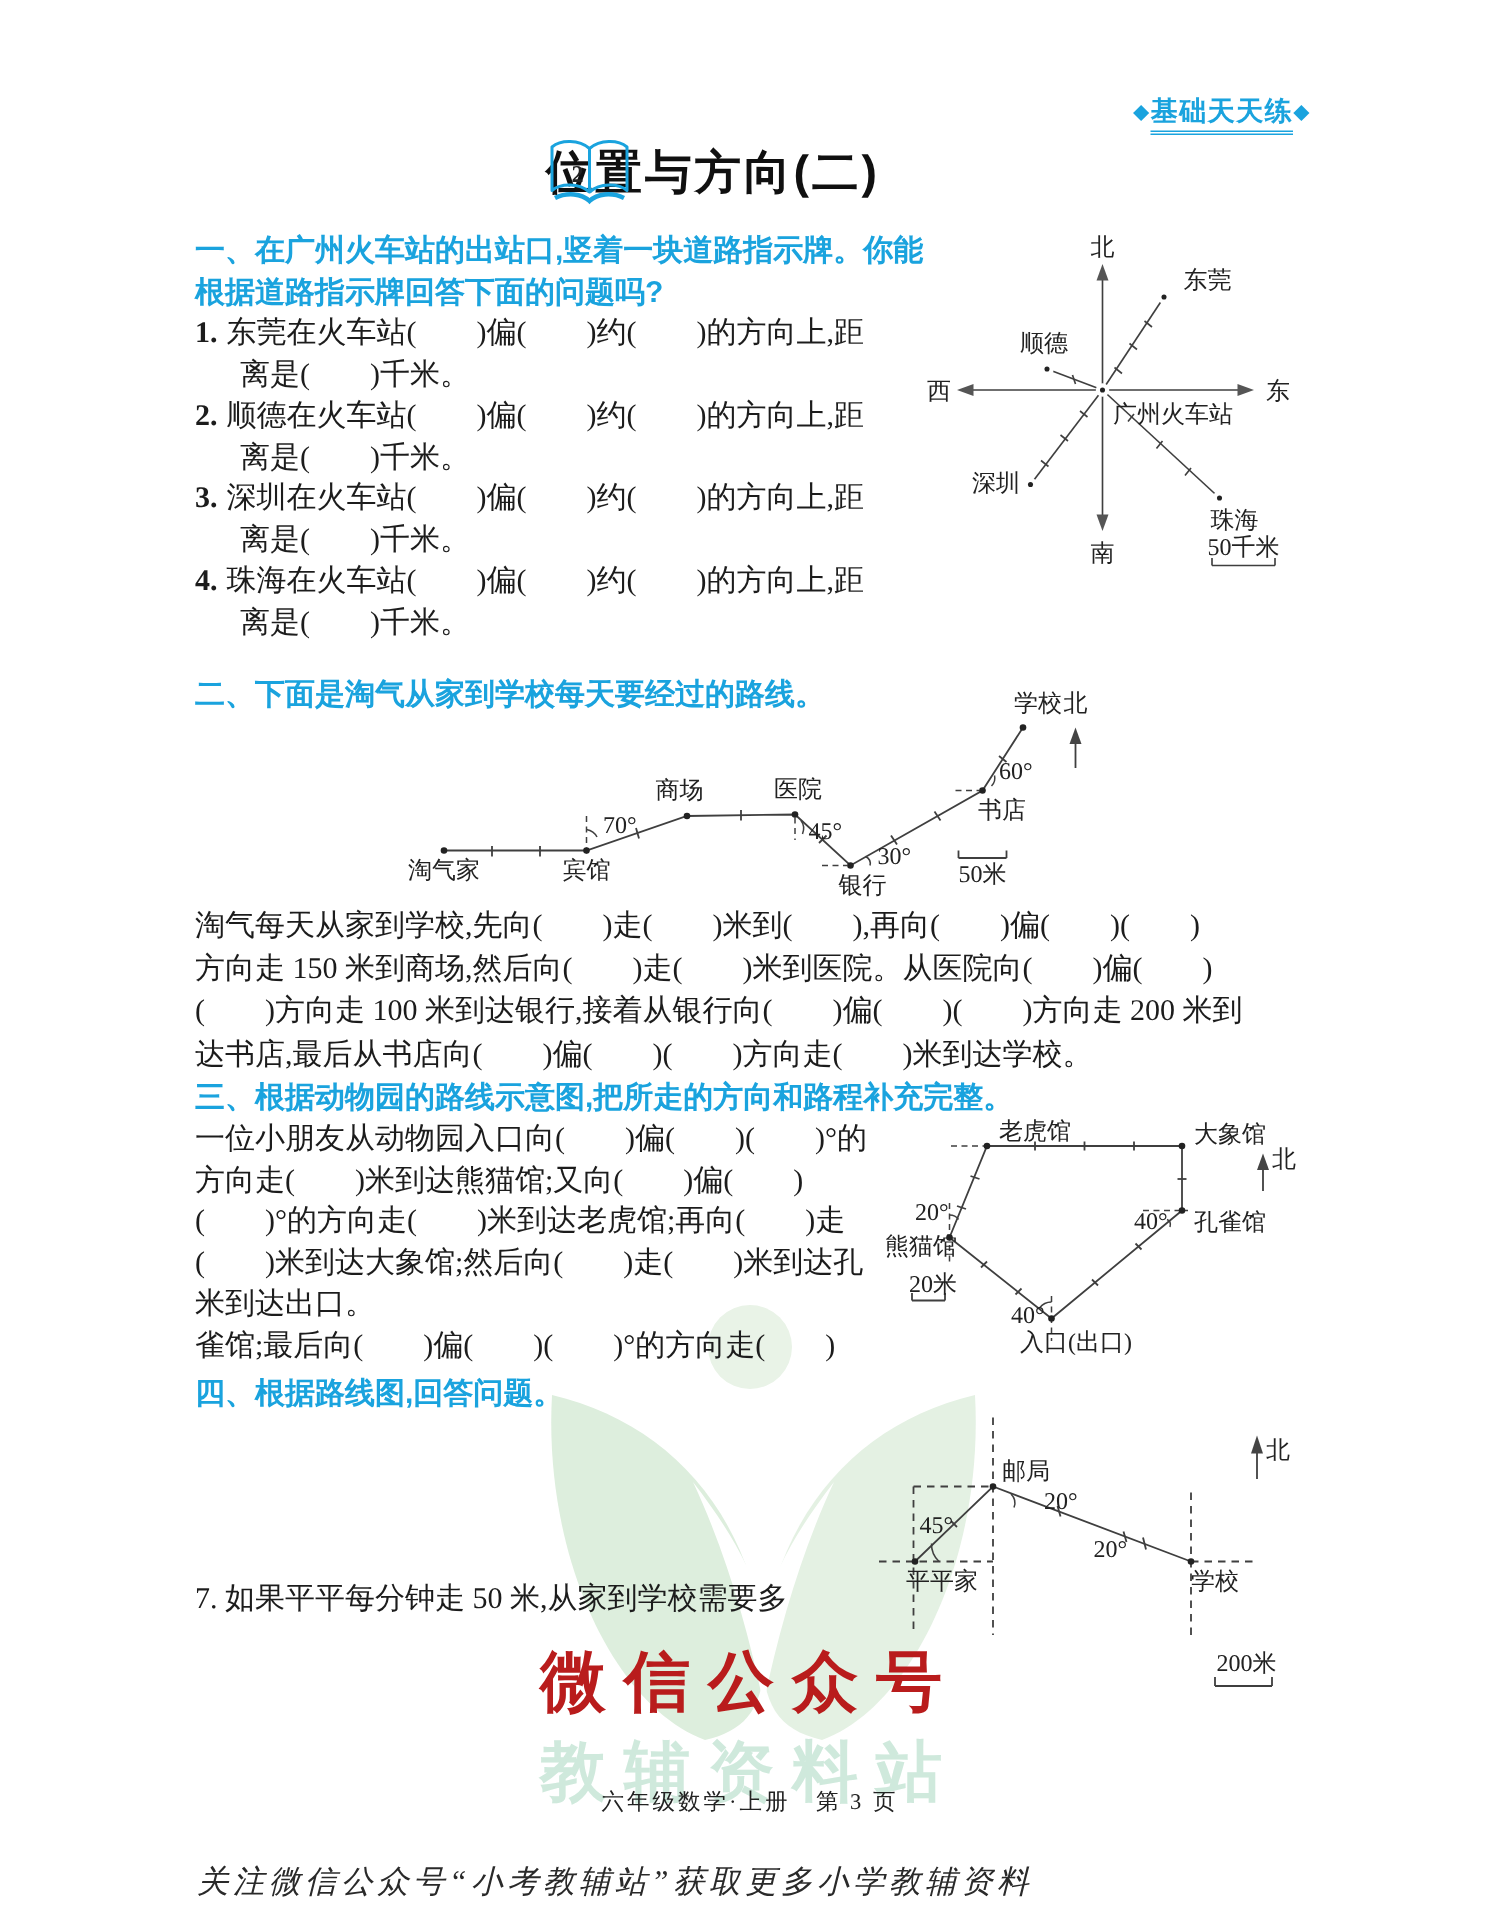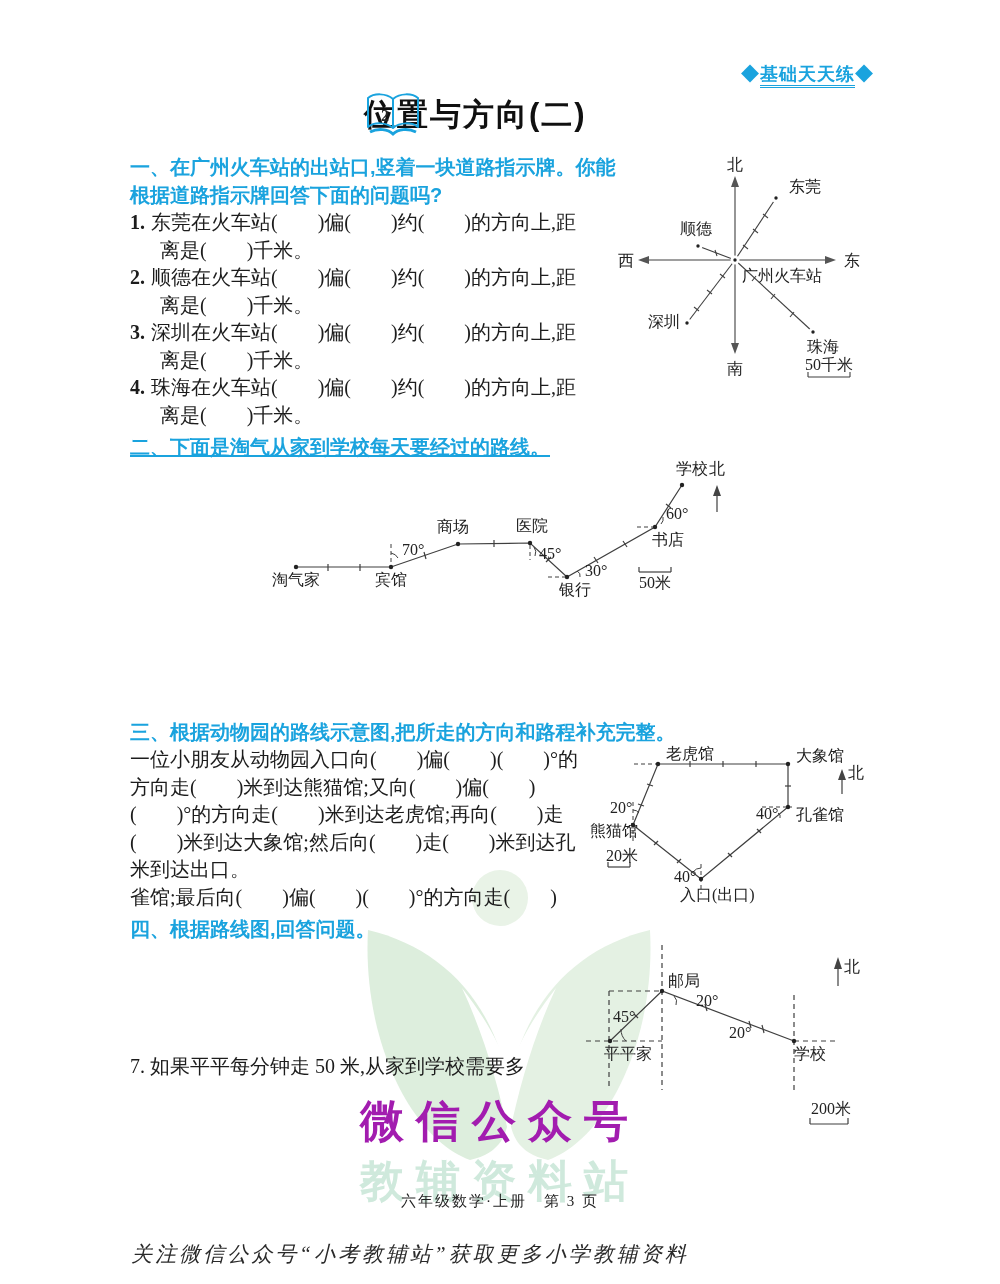--- a/index.html
+++ b/index.html
@@ -5,25 +5,25 @@
   :root{ --accent:#1aa3de; --ink:#1c1c1c; --line:#3f3f3f; }
   html,body{margin:0;padding:0;background:#fff;}
   .page{position:relative;width:1000px;height:1284px;background:#ffffff;overflow:hidden;
         font-family:"Liberation Serif",serif;color:var(--ink);}
   .layer{position:absolute;}
   
   .wm-leaf{left:350px;top:868px;z-index:0;}
   .wm-text{z-index:0;width:1000px;left:0;text-align:center;
            font-family:"Liberation Sans",sans-serif;font-weight:bold;
            font-size:44px;letter-spacing:12px;}
-  .wm1{top:1092px;color:#a21caf;}
+  .wm1{top:1092px;color:#b91c1c;}
   .wm2{top:1152px;color:#cfe9dc;}
   
   .badge{top:62px;right:126px;z-index:2;color:var(--accent);
-         font-family:Liberation Sans, sans-serif;font-weight:bold;font-size:18px;letter-spacing:1px;}
+         font-family:Liberation Mono, monospace;font-weight:bold;font-size:18px;letter-spacing:1px;}
   .badge .under{border-bottom:3px double var(--accent);padding-bottom:1px;}
   
   .title-row{left:364px;top:94px;z-index:2;display:flex;align-items:center;gap:14px;}
   .title-text{font-family:"Liberation Sans",sans-serif;font-weight:bold;font-size:31px;
               letter-spacing:2px;color:#101010;}
   
   .tx{z-index:1;font-size:20px;line-height:27.5px;white-space:nowrap;}
   .cyan{color:var(--accent);font-family:"Liberation Sans",sans-serif;font-weight:bold;}
   .itm{display:flex;}
   .itm .num{font-weight:bold;font-family:"Liberation Serif",serif;margin-right:6px;}
@@ -143,21 +143,21 @@
     <text x="14" y="124" text-anchor="middle">西</text>
     <text x="240" y="124" text-anchor="middle">东</text>
     <text x="130" y="139">广州火车站</text>
     <text x="193" y="50" text-anchor="middle">东莞</text>
     <text x="84" y="92" text-anchor="middle">顺德</text>
     <text x="52" y="185" text-anchor="middle">深圳</text>
     <text x="211" y="210" text-anchor="middle">珠海</text>
     <text x="217" y="228" text-anchor="middle">50千米</text>
   </svg>
 
-  <div class="layer tx cyan" style="left:130px;top:434px;text-decoration:underline;">二、下面是淘气从家到学校每天要经过的路线。</div>
+  <div class="layer tx cyan" style="left:130px;top:450px;">二、下面是淘气从家到学校每天要经过的路线。</div>
 
   <svg class="dg" style="left:255px;top:452px;" width="480" height="150" viewBox="0 0 480 150">
     <g stroke-width="1.2">
       <polyline points="41,115 136,115 203,92 275,91 312,125 400,75 427,33"></polyline>
 
       <line x1="73" y1="112" x2="73" y2="119"></line>
         <line x1="105" y1="112" x2="105" y2="119"></line>
       <line x1="169" y1="100" x2="171" y2="107"></line>
       <line x1="239" y1="88" x2="239" y2="95"></line>
       <line x1="291" y1="110" x2="296" y2="105"></line>
@@ -202,20 +202,26 @@
     <text x="413" y="93" text-anchor="middle">书店</text>
     <text x="437" y="22" text-anchor="middle">学校</text>
     <text x="462" y="22" text-anchor="middle">北</text>
     <text x="147" y="103">70°</text>
     <text x="284" y="107">45°</text>
     <text x="330" y="124">30°</text>
     <text x="411" y="67">60°</text>
     <text x="400" y="136" text-anchor="middle">50米</text>
   </svg>
 
+  <div class="layer para" style="left:130px;top:603px;line-height:28.5px;">
+    <div>淘气每天从家到学校,先向(　　)走(　　)米到(　　),再向(　　)偏(　　)(　　)</div>
+    <div>方向走 150 米到商场,然后向(　　)走(　　)米到医院。从医院向(　　)偏(　　)</div>
+    <div>(　　)方向走 100 米到达银行,接着从银行向(　　)偏(　　)(　　)方向走 200 米到</div>
+    <div>达书店,最后从书店向(　　)偏(　　)(　　)方向走(　　)米到达学校。</div>
+  </div>
 
   <div class="layer tx cyan" style="left:130px;top:719px;">三、根据动物园的路线示意图,把所走的方向和路程补充完整。</div>
 
   <div class="layer para" style="left:130px;top:746px;line-height:27.5px;">
     <div>一位小朋友从动物园入口向(　　)偏(　　)(　　)°的</div>
     <div>方向走(　　)米到达熊猫馆;又向(　　)偏(　　)</div>
     <div>(　　)°的方向走(　　)米到达老虎馆;再向(　　)走</div>
     <div>(　　)米到达大象馆;然后向(　　)走(　　)米到达孔</div>
     <div>米到达出口。</div>
     <div>雀馆;最后向(　　)偏(　　)(　　)°的方向走(　　)</div>

